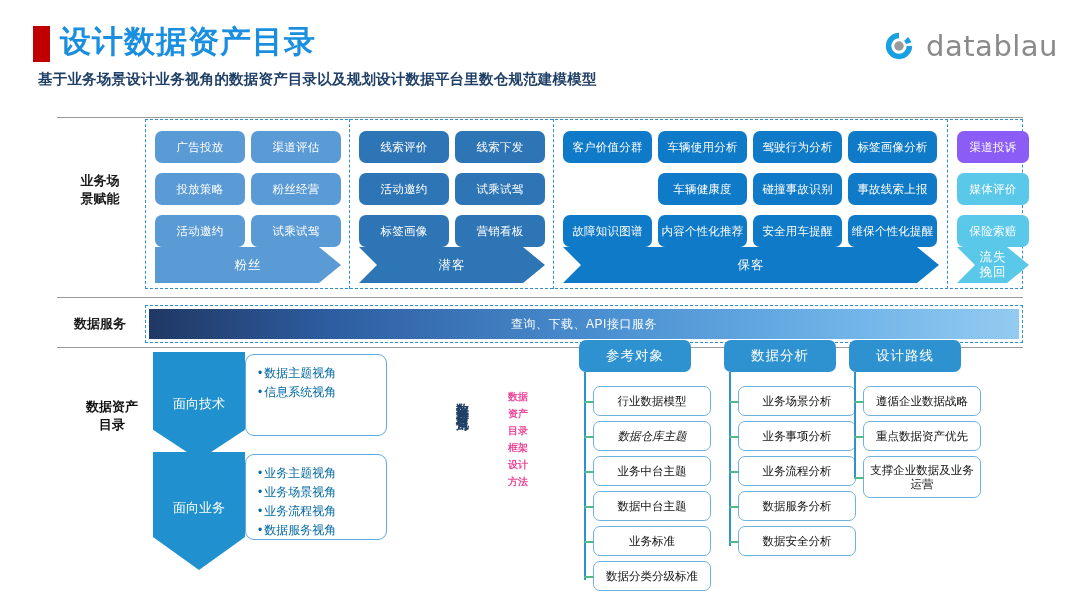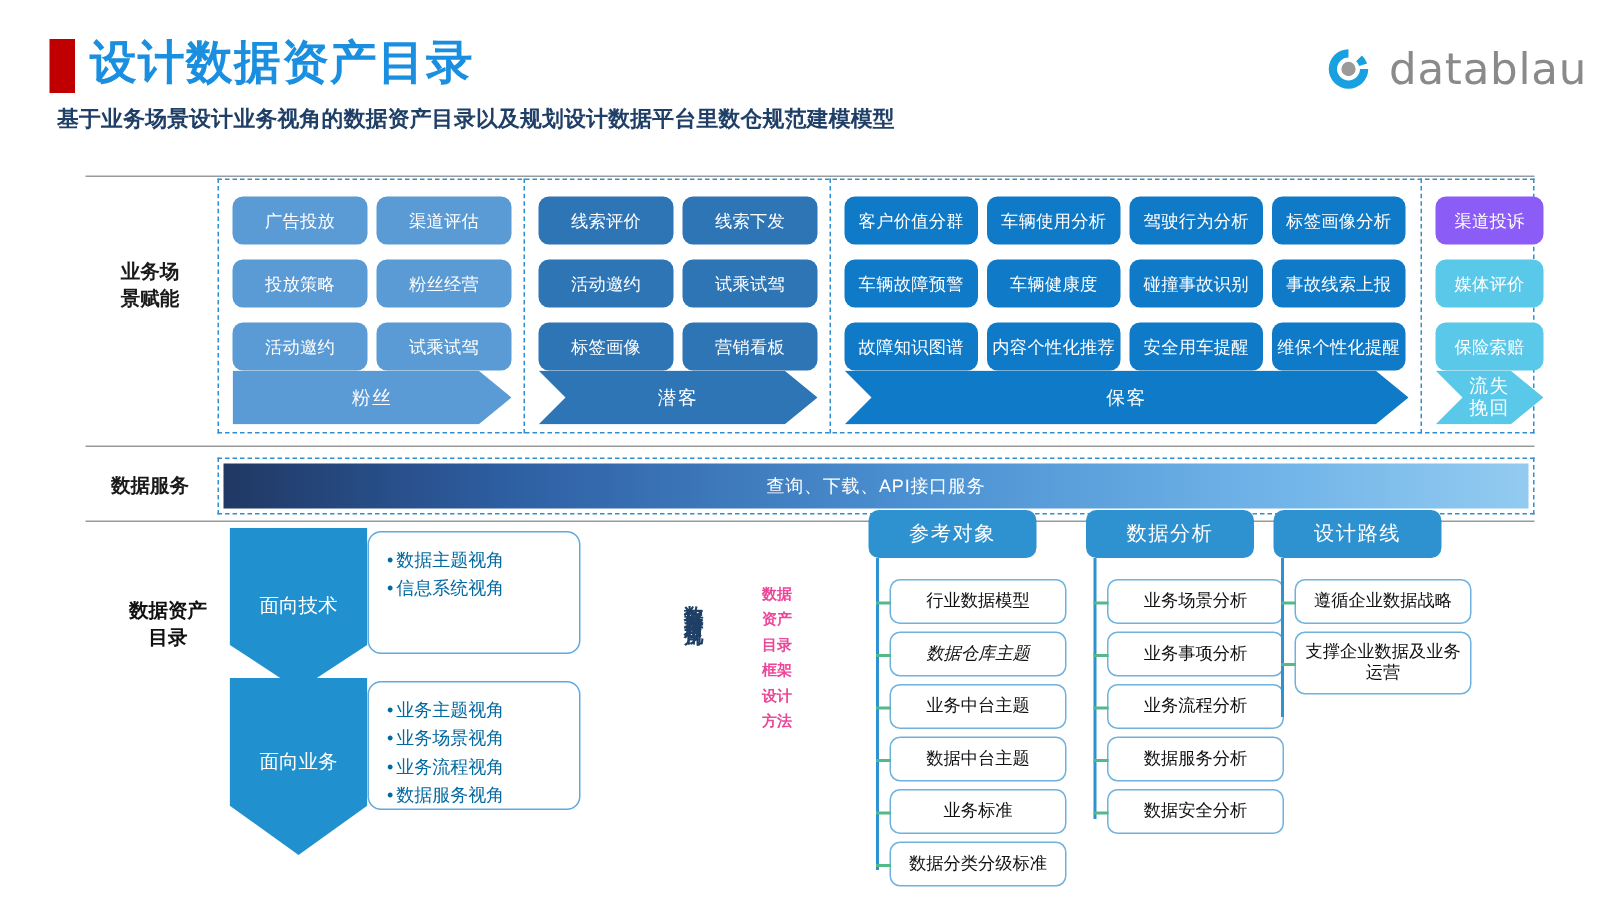--- a/index.html
+++ b/index.html
@@ -155,21 +155,20 @@
         <div class="tile" style="background: rgb(46, 117, 182); left: 102px; top: 98px; width: 90px;">营销看板</div>
         <div class="tile" style="background: rgb(46, 117, 182); left: 6px; top: 98px; width: 90px;">标签画像</div>
         <div class="arrow chev" style="background: rgb(46, 117, 182); left: 6px; top: 130px; width: 186px;">潜客</div>
       </div>
       <div class="group-divider" style="left: 292px;"></div>
       <div class="group" style="left: 500px; width: 388px;">
         <div class="tile" style="background: rgb(15, 122, 200); left: 6px; top: 14px; width: 89px;">客户价值分群</div>
         <div class="tile" style="background: rgb(15, 122, 200); left: 101px; top: 14px; width: 89px;">车辆使用分析</div>
         <div class="tile" style="background: rgb(15, 122, 200); left: 196px; top: 14px; width: 89px;">驾驶行为分析</div>
         <div class="tile" style="background: rgb(15, 122, 200); left: 291px; top: 14px; width: 89px;">标签画像分析</div>
-        <div class="tile" style="background: rgb(15, 122, 200); left: 6px; top: 56px; width: 89px;">车辆故障预警</div>
         <div class="tile" style="background: rgb(15, 122, 200); left: 101px; top: 56px; width: 89px;">车辆健康度</div>
         <div class="tile" style="background: rgb(15, 122, 200); left: 196px; top: 56px; width: 89px;">碰撞事故识别</div>
         <div class="tile" style="background: rgb(15, 122, 200); left: 291px; top: 56px; width: 89px;">事故线索上报</div>
         <div class="tile" style="background: rgb(15, 122, 200); left: 6px; top: 98px; width: 89px;">故障知识图谱</div>
         <div class="tile" style="background: rgb(15, 122, 200); left: 101px; top: 98px; width: 89px;">内容个性化推荐</div>
         <div class="tile" style="background: rgb(15, 122, 200); left: 196px; top: 98px; width: 89px;">安全用车提醒</div>
         <div class="tile" style="background: rgb(15, 122, 200); left: 291px; top: 98px; width: 89px;">维保个性化提醒</div>
         <div class="arrow chev" style="background: rgb(15, 122, 200); left: 6px; top: 130px; width: 376px;">保客</div>
       </div>
       <div class="group-divider" style="left: 496px;"></div>
@@ -228,16 +227,17 @@
         <div class="fw-item" style="margin-top: 14px;">业务场景分析</div>
         <div class="fw-item" style="margin-top: 5px;">业务事项分析</div>
         <div class="fw-item" style="margin-top: 5px;">业务流程分析</div>
         <div class="fw-item" style="margin-top: 5px;">数据服务分析</div>
         <div class="fw-item" style="margin-top: 5px;">数据安全分析</div>
       </div>
       <div class="fw-col" style="left: 330px;">
         <div class="fw-head">设计路线</div>
         <div class="fw-spine" style="height: 106px;"></div>
         <div class="fw-item" style="margin-top: 14px;">遵循企业数据战略</div>
+        <div class="fw-item" style="margin-top: 5px;">重点数据资产优先</div>
         <div class="fw-item" style="margin-top: 5px; min-height: 42px;">支撑企业数据及业务运营</div>
       </div>
     </div>
 </div>
 
 </body></html>

